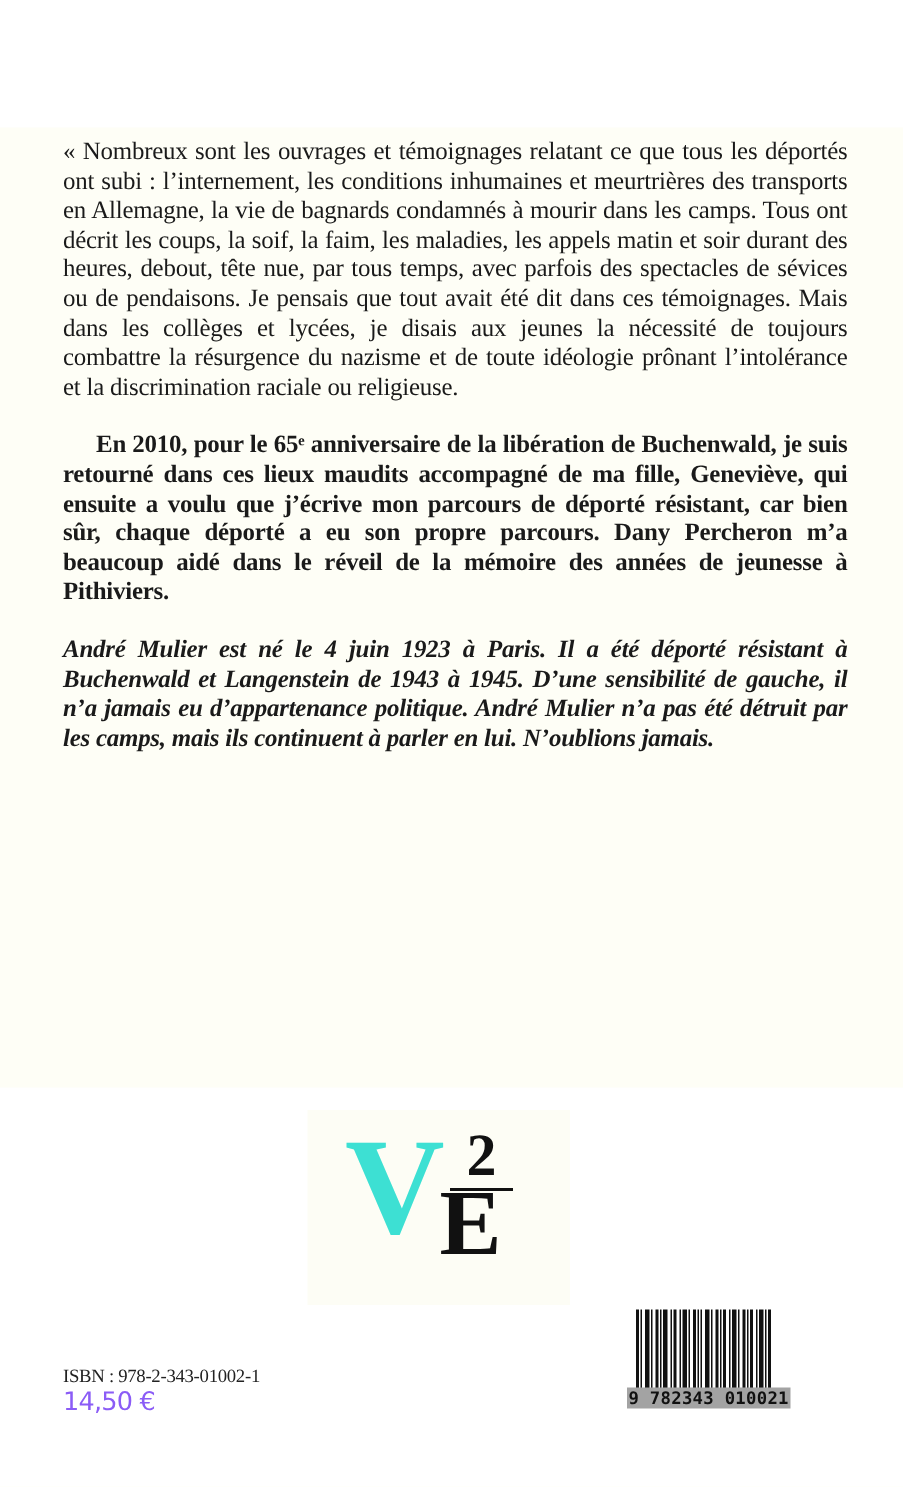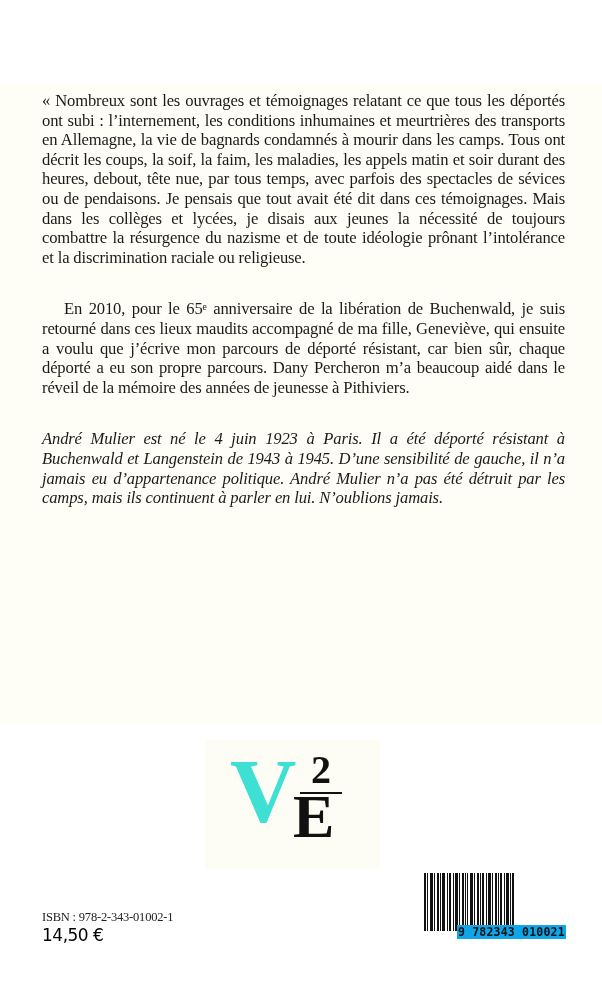--- a/index.html
+++ b/index.html
@@ -2,40 +2,40 @@
 <html><head>
 <meta charset="utf-8">
 <style>
   html, body { margin:0; padding:0; }
   body { width:602px; height:991px; background:#ffffff; position:relative; overflow:hidden;
          font-family:"Liberation Serif","DejaVu Serif",serif; color:#1a1a1a; }
   .text-block { position:absolute; left:0; top:85px; width:602px; height:640px; background:#fefef6; }
   .content { position:absolute; left:42px; top:6px; width:523px; }
   .para { margin:0; font-size:16.6px; line-height:19.6px; text-align:justify; text-align-last:left; letter-spacing:-0.15px; }
   .para.indent { text-indent:22px; }
-  .para + .para { margin-top:32px; }
+  .para + .para { margin-top:19px;font-weight:bold; }
   .bio { font-style:italic; }
   .logo-box { position:absolute; left:205px; top:740px; width:175px; height:130px; background:#fdfdf5; }
   .logo-v { position:absolute; left:25px; top:5px; font-family:"Liberation Serif",serif; font-weight:bold;
             font-size:92px; line-height:92px; color:#3de0d3; }
   .logo-two { position:absolute; left:106px; top:10px; font-family:"Liberation Serif",serif; font-weight:bold;
             font-size:40px; line-height:40px; color:#111; }
   .logo-e { position:absolute; left:88px; top:45px; font-family:"Liberation Serif",serif; font-weight:bold;
             font-size:62px; line-height:62px; color:#111; }
   .logo-rule { position:absolute; left:95px; top:52px; width:42px; height:2px; background:#111; }
   .logo-name { position:absolute; left:12px; top:106px; width:160px; font-family:"Liberation Serif",serif;
             font-size:9px; color:#777; white-space:nowrap; letter-spacing:0.5px; }
   .logo-name .cap { color:#3de0d3; font-size:17px; font-weight:bold; }
   .isbn { position:absolute; left:42px; top:910px; font-size:12.5px; font-family:"Liberation Serif",serif; color:#222; letter-spacing:-0.2px; }
-  .price { position:absolute; left:42px; top:925px; font-size:17px; font-family:"DejaVu Sans",sans-serif; color:#000000; letter-spacing:-0.5px; }
+  .price { position:absolute; left:42px; top:925px; font-size:17px; font-family:"DejaVu Sans",sans-serif; color:#8b5cf6; letter-spacing:-0.5px; }
   .barcode { position:absolute; left:418px; top:873px; width:112px; height:62px; }
   .barcode-bars { position:absolute; left:6px; top:0; height:58px; display:flex; align-items:stretch; }
   .barcode-bars span { display:block; height:100%; }
   .barcode-digits { position:absolute; left:0; top:52px; font-family:"DejaVu Sans Mono",monospace; font-size:11.5px;
-            font-weight:bold; letter-spacing:0.2px; color:#111; background:#0ea5e9; padding:0 1px; white-space:pre;margin-left:39px; }
+            font-weight:bold; letter-spacing:0.2px; color:#111; background:#a3a3a3; padding:0 1px; white-space:pre; }
 </style>
 </head>
 <body>
 
 <div class="text-block">
   <div class="content">
     <p class="para">« Nombreux sont les ouvrages et témoignages relatant ce que tous les déportés ont subi : l’internement, les conditions inhumaines et meurtrières des transports en Allemagne, la vie de bagnards condamnés à mourir dans les camps. Tous ont décrit les coups, la soif, la faim, les maladies, les appels matin et soir durant des heures, debout, tête nue, par tous temps, avec parfois des spectacles de sévices ou de pendaisons. Je pensais que tout avait été dit dans ces témoignages. Mais dans les collèges et lycées, je disais aux jeunes la nécessité de toujours combattre la résurgence du nazisme et de toute idéologie prônant l’intolérance et la discrimination raciale ou religieuse.</p>
     <p class="para indent">En 2010, pour le 65ᵉ anniversaire de la libération de Buchenwald, je suis retourné dans ces lieux maudits accompagné de ma fille, Geneviève, qui ensuite a voulu que j’écrive mon parcours de déporté résistant, car bien sûr, chaque déporté a eu son propre parcours. Dany Percheron m’a beaucoup aidé dans le réveil de la mémoire des années de jeunesse à Pithiviers.</p>
     <p class="para bio">André Mulier est né le 4 juin 1923 à Paris. Il a été déporté résistant à Buchenwald et Langenstein de 1943 à 1945. D’une sensibilité de gauche, il n’a jamais eu d’appartenance politique. André Mulier n’a pas été détruit par les camps, mais ils continuent à parler en lui. N’oublions jamais.</p>
   </div>

